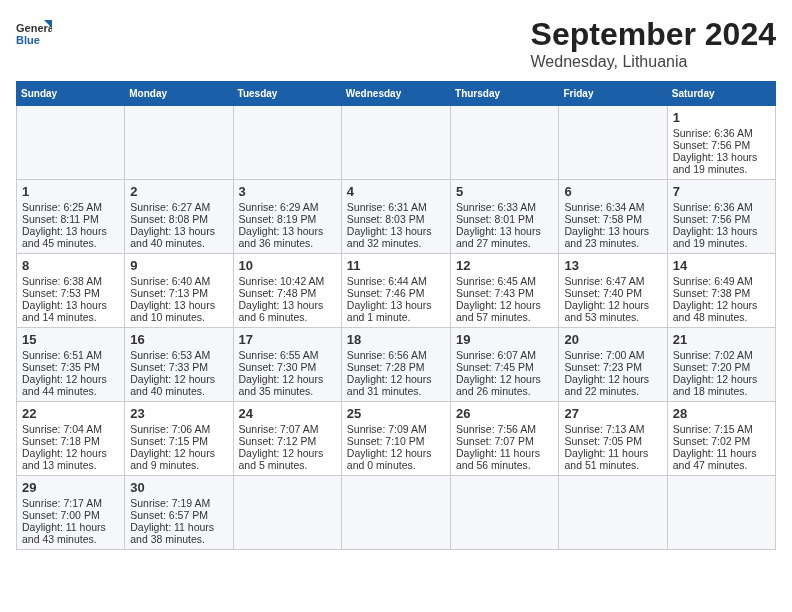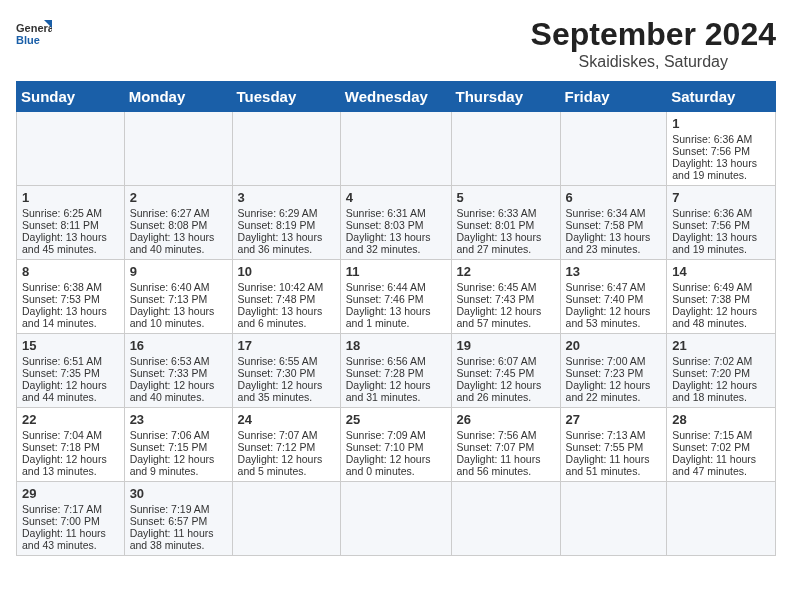--- a/index.html
+++ b/index.html
@@ -19,40 +19,40 @@
     .logo {
       display: flex;
       align-items: center;
       gap: 4px;
     }
     .logo-icon {
       width: 36px;
       height: 36px;
     }
     .title-block {
-      text-align: center;
+      text-align: left;
     }
     .month-title {
       font-size: 32px;
       font-weight: bold;
       color: #222;
     }
     .location {
       font-size: 16px;
       color: #444;
     }
     .calendar-table {
       width: 100%;
       border-collapse: collapse;
       border: 1px solid #ccc;
     }
     .calendar-table th {
       background: #1a5fa8;
       color: #fff;
-      font-size: 15px;
+      font-size: 10px;
       font-weight: bold;
       padding: 6px 4px;
       text-align: left;
       border: 1px solid #1a5fa8;
     }
     .calendar-table td {
       vertical-align: top;
       border: 1px solid #ccc;
       padding: 4px 5px;
       width: 113px;
@@ -80,21 +80,21 @@
 <div class="header">
   <div class="logo">
     <svg class="logo-icon" viewBox="0 0 36 36">
       <text x="0" y="16" font-size="11" font-weight="bold" fill="#333">General</text>
       <text x="0" y="28" font-size="11" font-weight="bold" fill="#1a5fa8">Blue</text>
       <polygon points="28,4 36,12 36,4" fill="#1a5fa8"></polygon>
     </svg>
   </div>
   <div class="title-block">
     <div class="month-title">September 2024</div>
-    <div class="location">Skaidiskes, Saturday</div>
+    <div class="location">Wednesday, Lithuania</div>
   </div>
 </div>
 
 <table class="calendar-table">
   <thead>
     <tr>
 
     <th>Sunday</th>
         <th>Monday</th>
         <th>Tuesday</th>
@@ -305,21 +305,21 @@
         <td>
           <span class="day-num">26</span>
           <div>Sunrise: 7:56 AM</div>
           <div>Sunset: 7:07 PM</div>
           <div>Daylight: 11 hours</div>
           <div>and 56 minutes.</div>
         </td>
         <td>
           <span class="day-num">27</span>
           <div>Sunrise: 7:13 AM</div>
-          <div>Sunset: 7:55 PM</div>
+          <div>Sunset: 7:05 PM</div>
           <div>Daylight: 11 hours</div>
           <div>and 51 minutes.</div>
         </td>
         <td>
           <span class="day-num">28</span>
           <div>Sunrise: 7:15 AM</div>
           <div>Sunset: 7:02 PM</div>
           <div>Daylight: 11 hours</div>
           <div>and 47 minutes.</div>
         </td>

